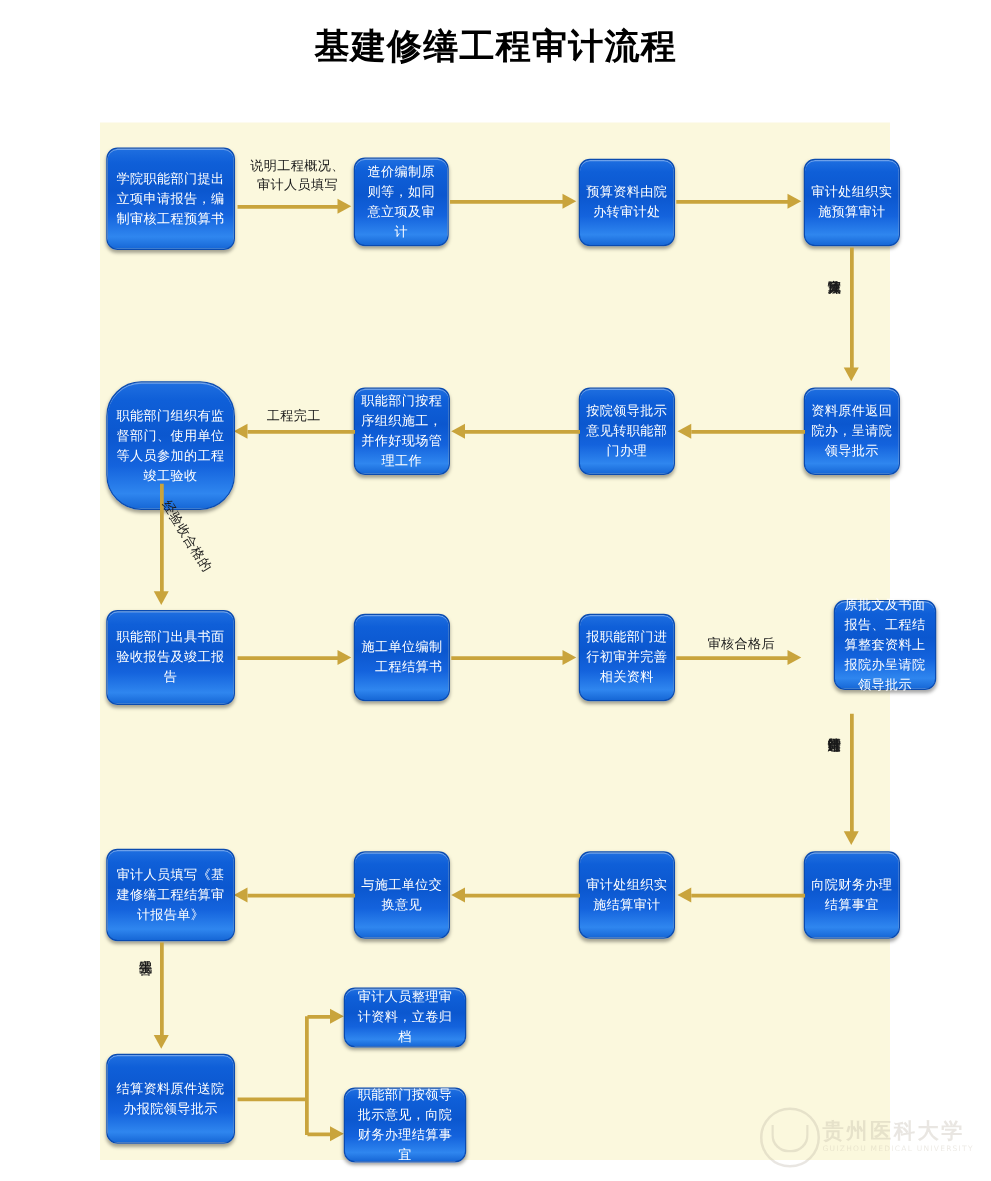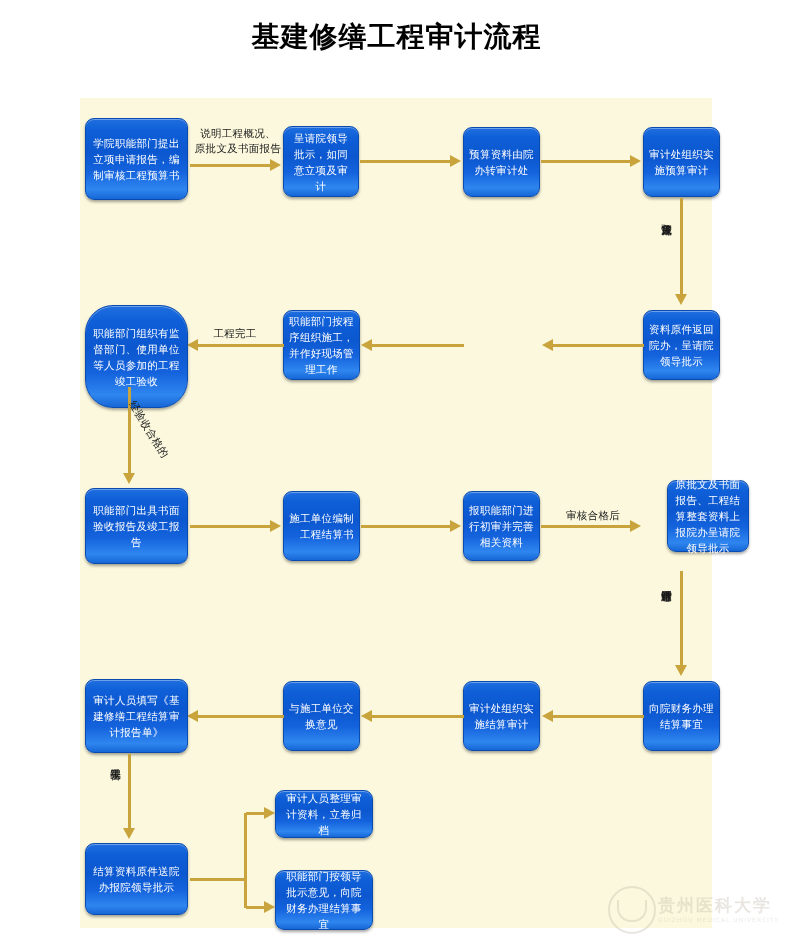--- a/index.html
+++ b/index.html
@@ -166,27 +166,27 @@
 
 <div id="page-title">基建修缮工程审计流程</div>
 
 <div id="canvas">
 
   <div class="node" style="left:5px; top:20px; width:103px; height:82px;">
     <span>学院职能部门提出立项申请报告，编制审核工程预算书</span>
   </div>
 
   <div class="edge-label" style="left:113px; top:28px; width:90px;">说明工程概况、
-原批文及书面报告</div>
+审计人员填写</div>
 
   <div class="h-line" style="left:110px; top:66px; width:82px;"></div>
   <div class="arrow-r" style="left:190px; top:61px;"></div>
 
   <div class="node" style="left:203px; top:28px; width:76px; height:71px;">
-    <span>呈请院领导批示，如同意立项及审计</span>
+    <span>造价编制原则等，如同意立项及审计</span>
   </div>
 
   <div class="h-line" style="left:280px; top:62px; width:92px;"></div>
   <div class="arrow-r" style="left:370px; top:57px;"></div>
 
   <div class="node" style="left:383px; top:29px; width:77px; height:70px;">
     <span>预算资料由院办转审计处</span>
   </div>
 
   <div class="h-line" style="left:461px; top:62px; width:91px;"></div>
@@ -200,20 +200,23 @@
   <div class="arrow-d" style="left:595px; top:196px;"></div>
   <div class="edge-label vert" style="left:580px; top:118px;">预算审计完成</div>
 
   <div class="node" style="left:563px; top:212px; width:77px; height:70px;">
     <span>资料原件返回院办，呈请院领导批示</span>
   </div>
 
   <div class="h-line" style="left:473px; top:246px; width:91px;"></div>
   <div class="arrow-l" style="left:462px; top:241px;"></div>
 
+  <div class="node" style="left:383px; top:212px; width:77px; height:70px;">
+    <span>按院领导批示意见转职能部门办理</span>
+  </div>
 
   <div class="h-line" style="left:292px; top:246px; width:92px;"></div>
   <div class="arrow-l" style="left:281px; top:241px;"></div>
 
   <div class="node" style="left:203px; top:212px; width:77px; height:70px;">
     <span>职能部门按程序组织施工，并作好现场管理工作</span>
   </div>
 
   <div class="edge-label" style="left:122px; top:228px; width:66px;">工程完工</div>
   <div class="h-line" style="left:118px; top:246px; width:86px;"></div>

